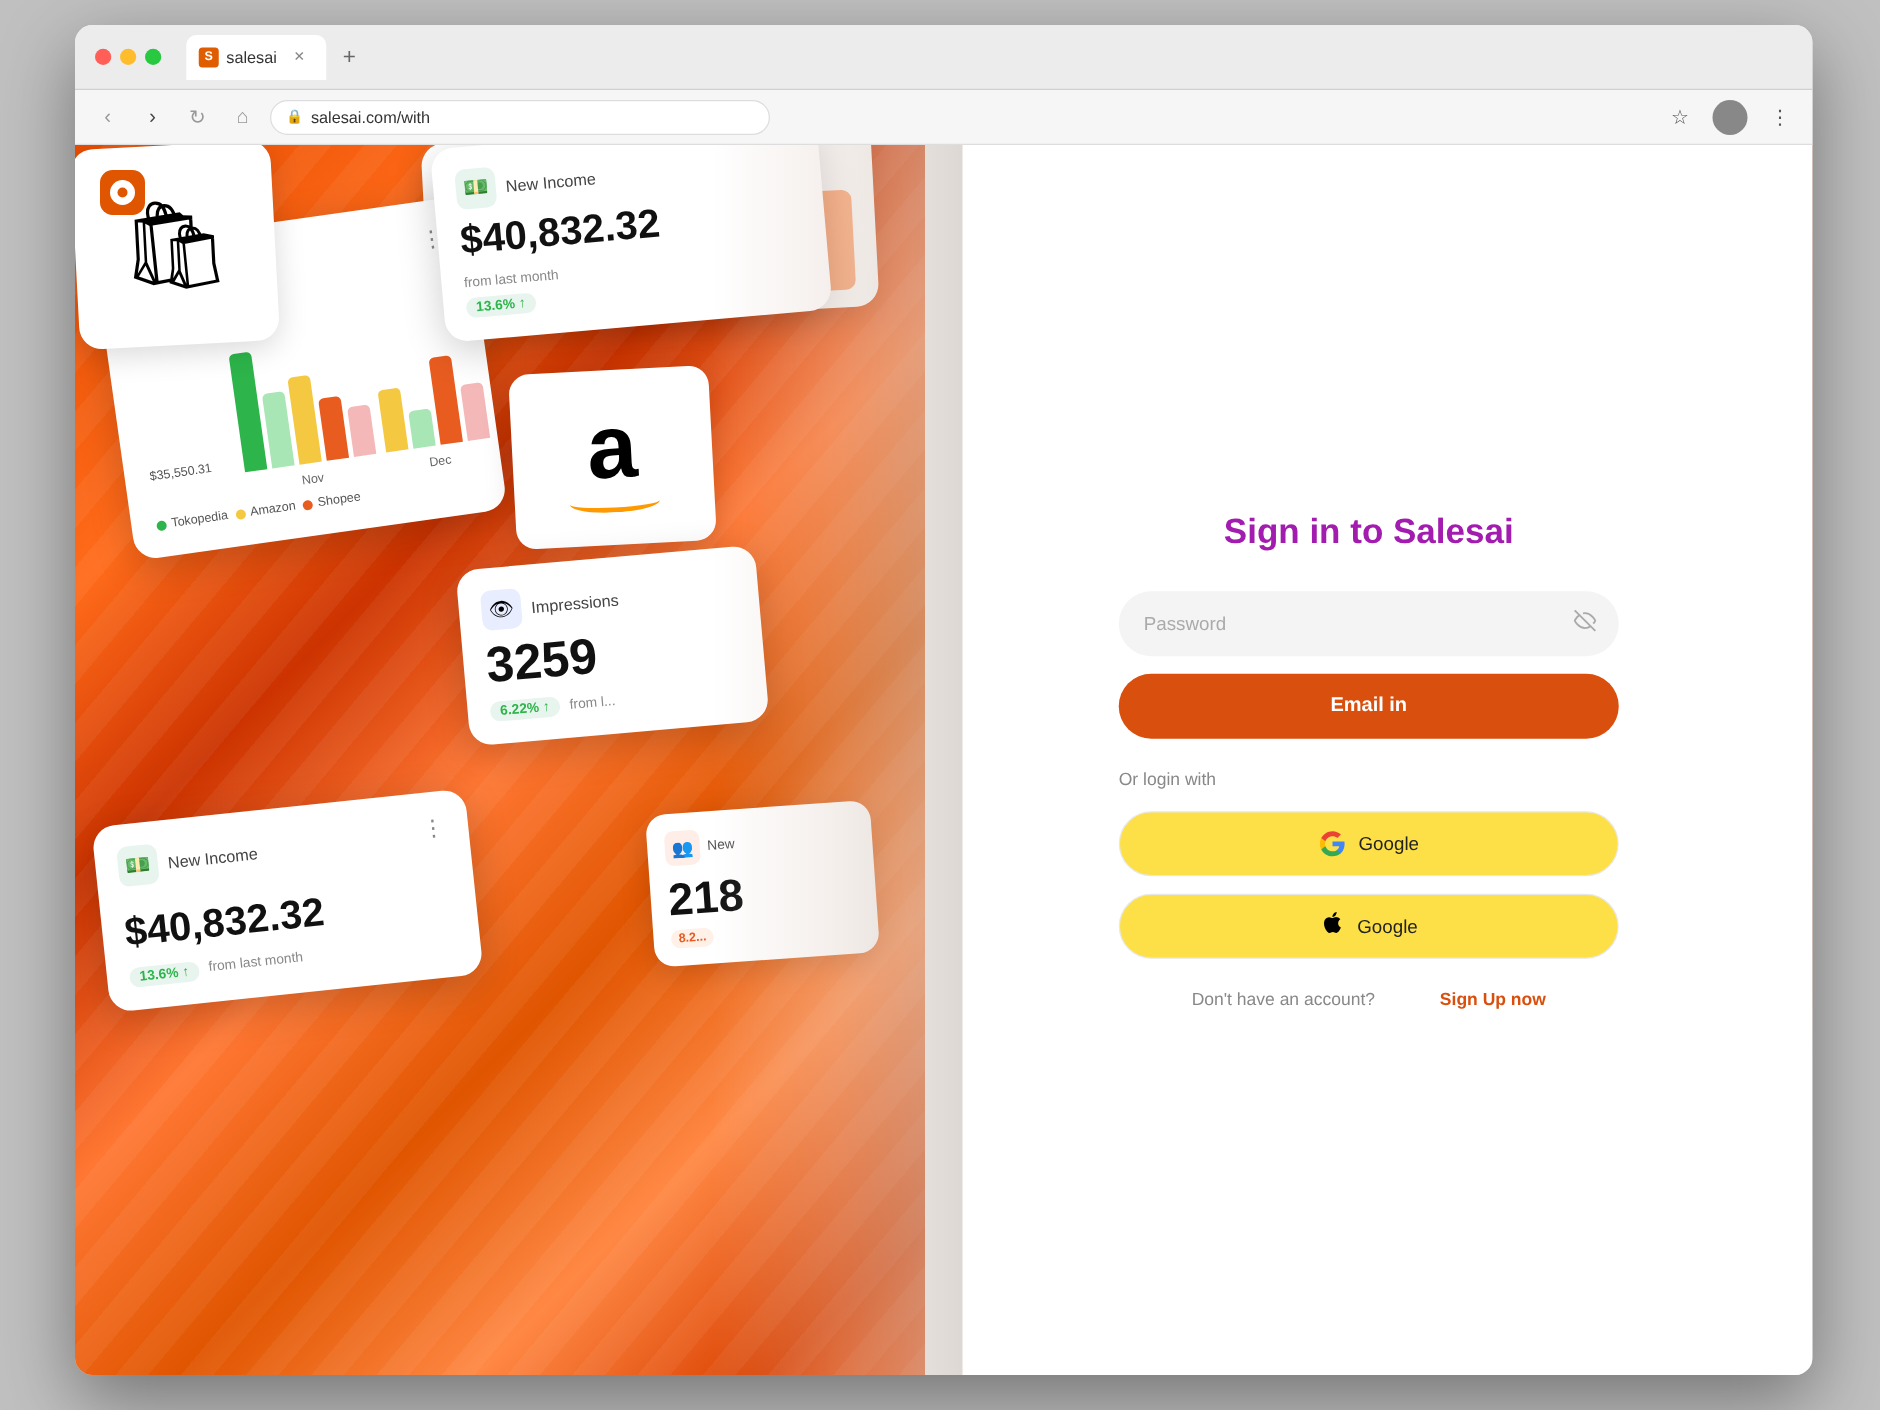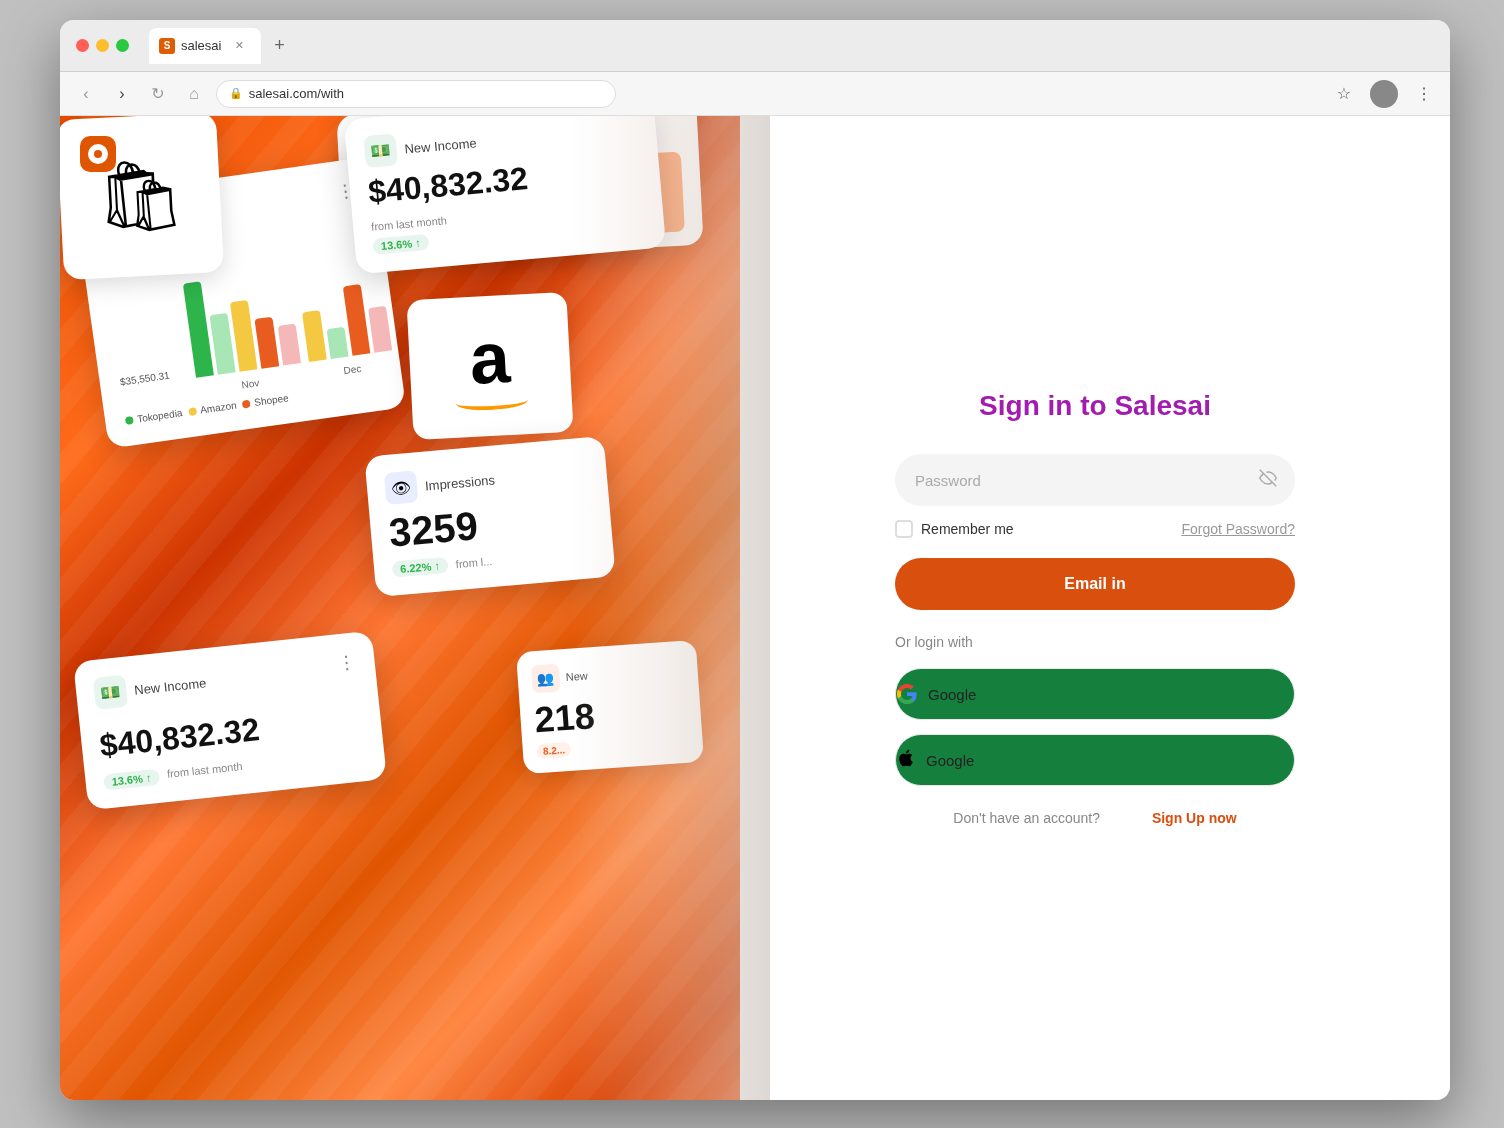--- a/index.html
+++ b/index.html
@@ -583,25 +583,26 @@
     .or-divider {
       text-align: left;
       font-size: 14px;
       color: #888;
       margin-bottom: 18px;
     }
 
     .social-btn {
       width: 100%;
       height: 52px;
-      background: #15803d;
+      background: #fde047;
       border: 1.5px solid #e8e8e8;
       border-radius: 30px;
       display: flex;
       align-items: center;
+      justify-content: center;
       gap: 10px;
       font-size: 15px;
       color: #222;
       font-weight: 500;
       cursor: pointer;
       margin-bottom: 14px;
     }
 
     .google-icon {
       width: 22px;
@@ -983,27 +984,20 @@
             <span class="input-eye">
               <svg width="18" height="18" viewBox="0 0 24 24" fill="none" stroke="#aaa" stroke-width="2">
                 <path d="M17.94 17.94A10.07 10.07 0 0112 20c-7 0-11-8-11-8a18.45 18.45 0 015.06-5.94"></path>
                 <path d="M9.9 4.24A9.12 9.12 0 0112 4c7 0 11 8 11 8a18.5 18.5 0 01-2.16 3.19"></path>
                 <line x1="1" y1="1" x2="23" y2="23"></line>
               </svg>
             </span>
           </div>
         </div>
         
-        <div class="form-options">
-          <label class="remember-me">
-            <div class="checkbox"></div>
-            <span>Remember me</span>
-          </label>
-          <span class="forgot-link">Forgot Password?</span>
-        </div>
         
         <button class="sign-in-btn">Email in</button>
         
         <div class="or-divider">Or login with</div>
         
         <button class="social-btn">
 
           <svg class="google-icon" viewBox="0 0 24 24">
             <path fill="#4285F4" d="M22.56 12.25c0-.78-.07-1.53-.2-2.25H12v4.26h5.92c-.26 1.37-1.04 2.53-2.21 3.31v2.77h3.57c2.08-1.92 3.28-4.74 3.28-8.09z"></path>
             <path fill="#34A853" d="M12 23c2.97 0 5.46-.98 7.28-2.66l-3.57-2.77c-.98.66-2.23 1.06-3.71 1.06-2.86 0-5.29-1.93-6.16-4.53H2.18v2.84C3.99 20.53 7.7 23 12 23z"></path>

